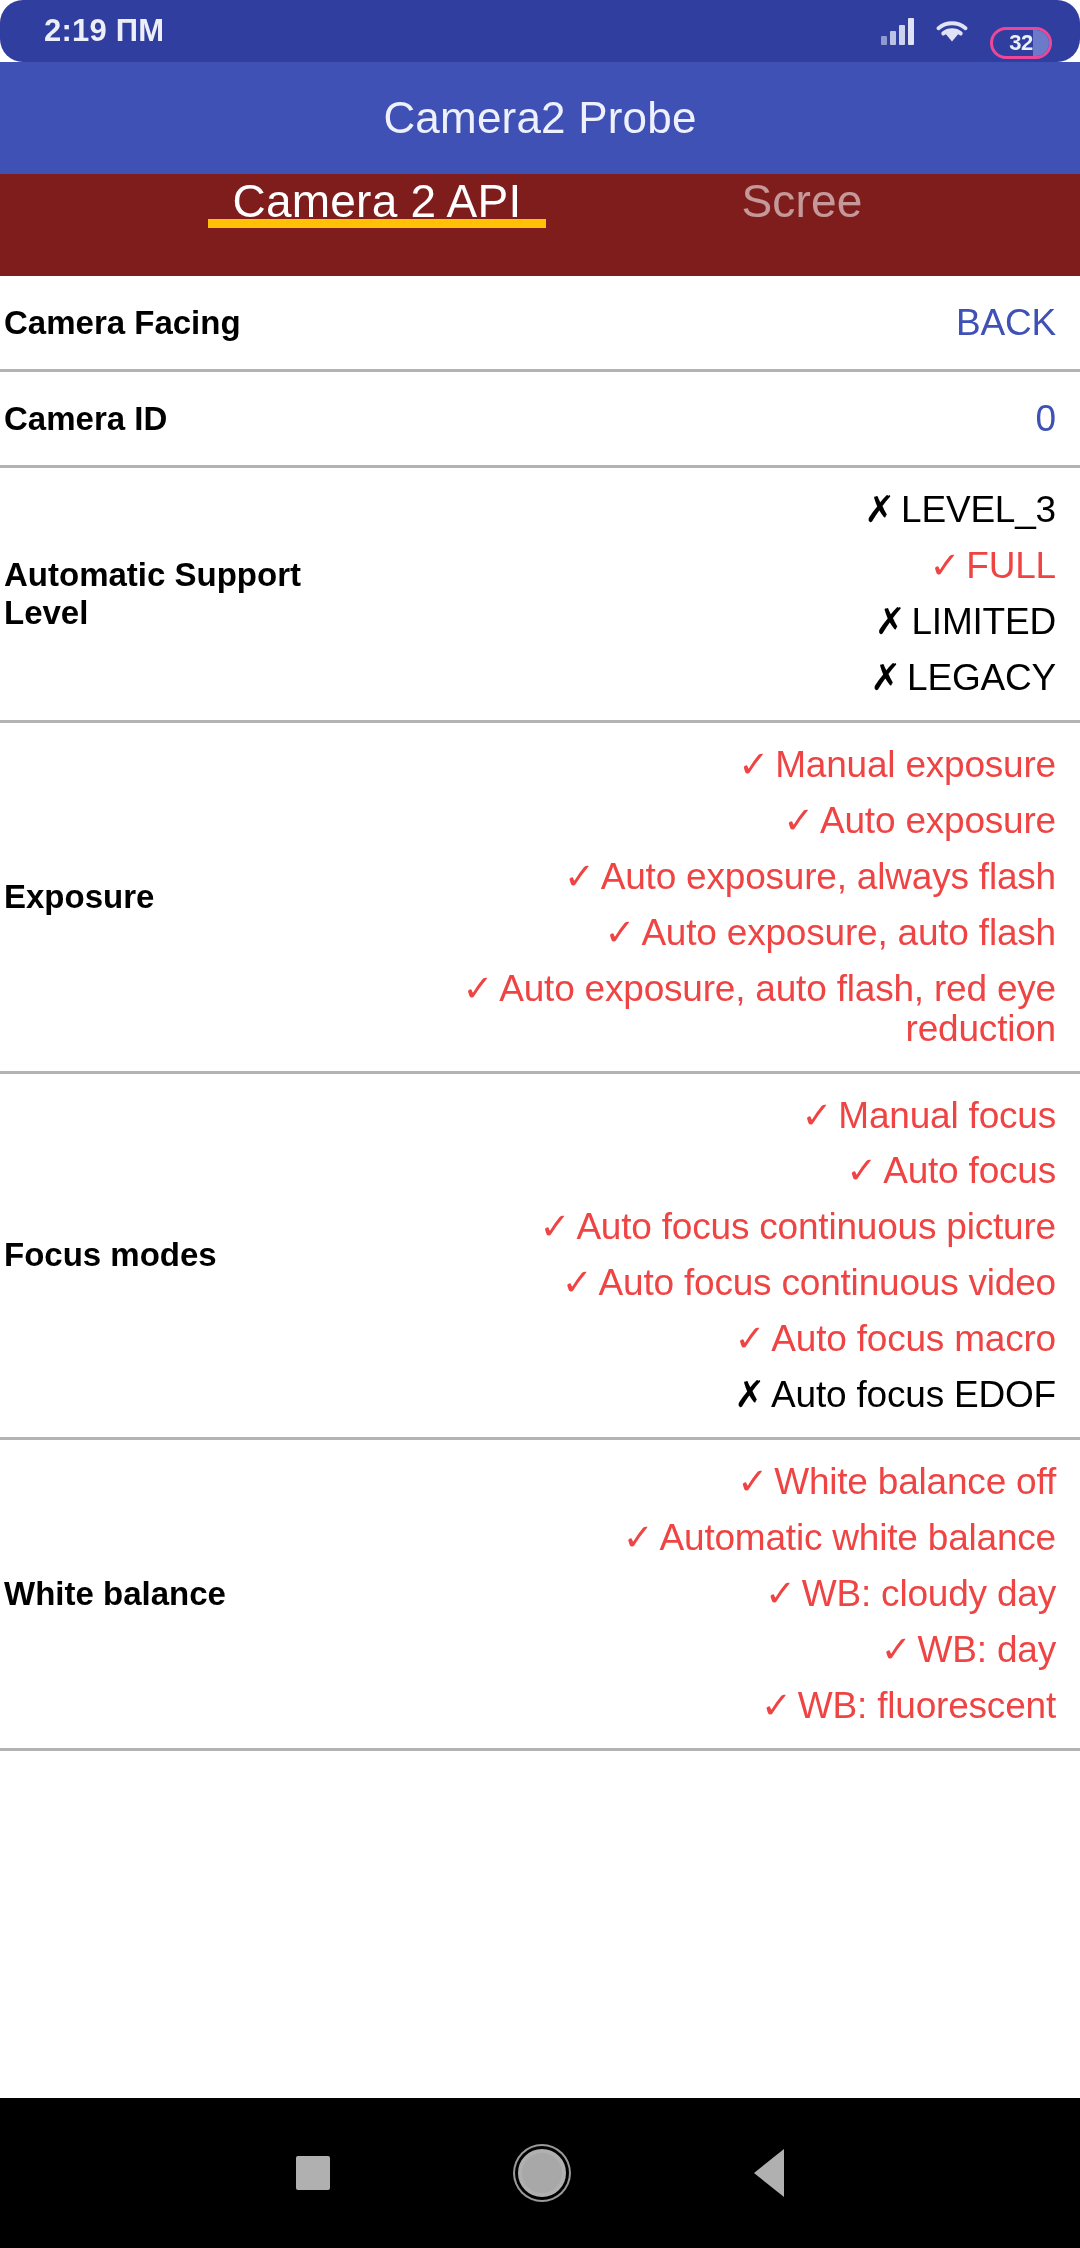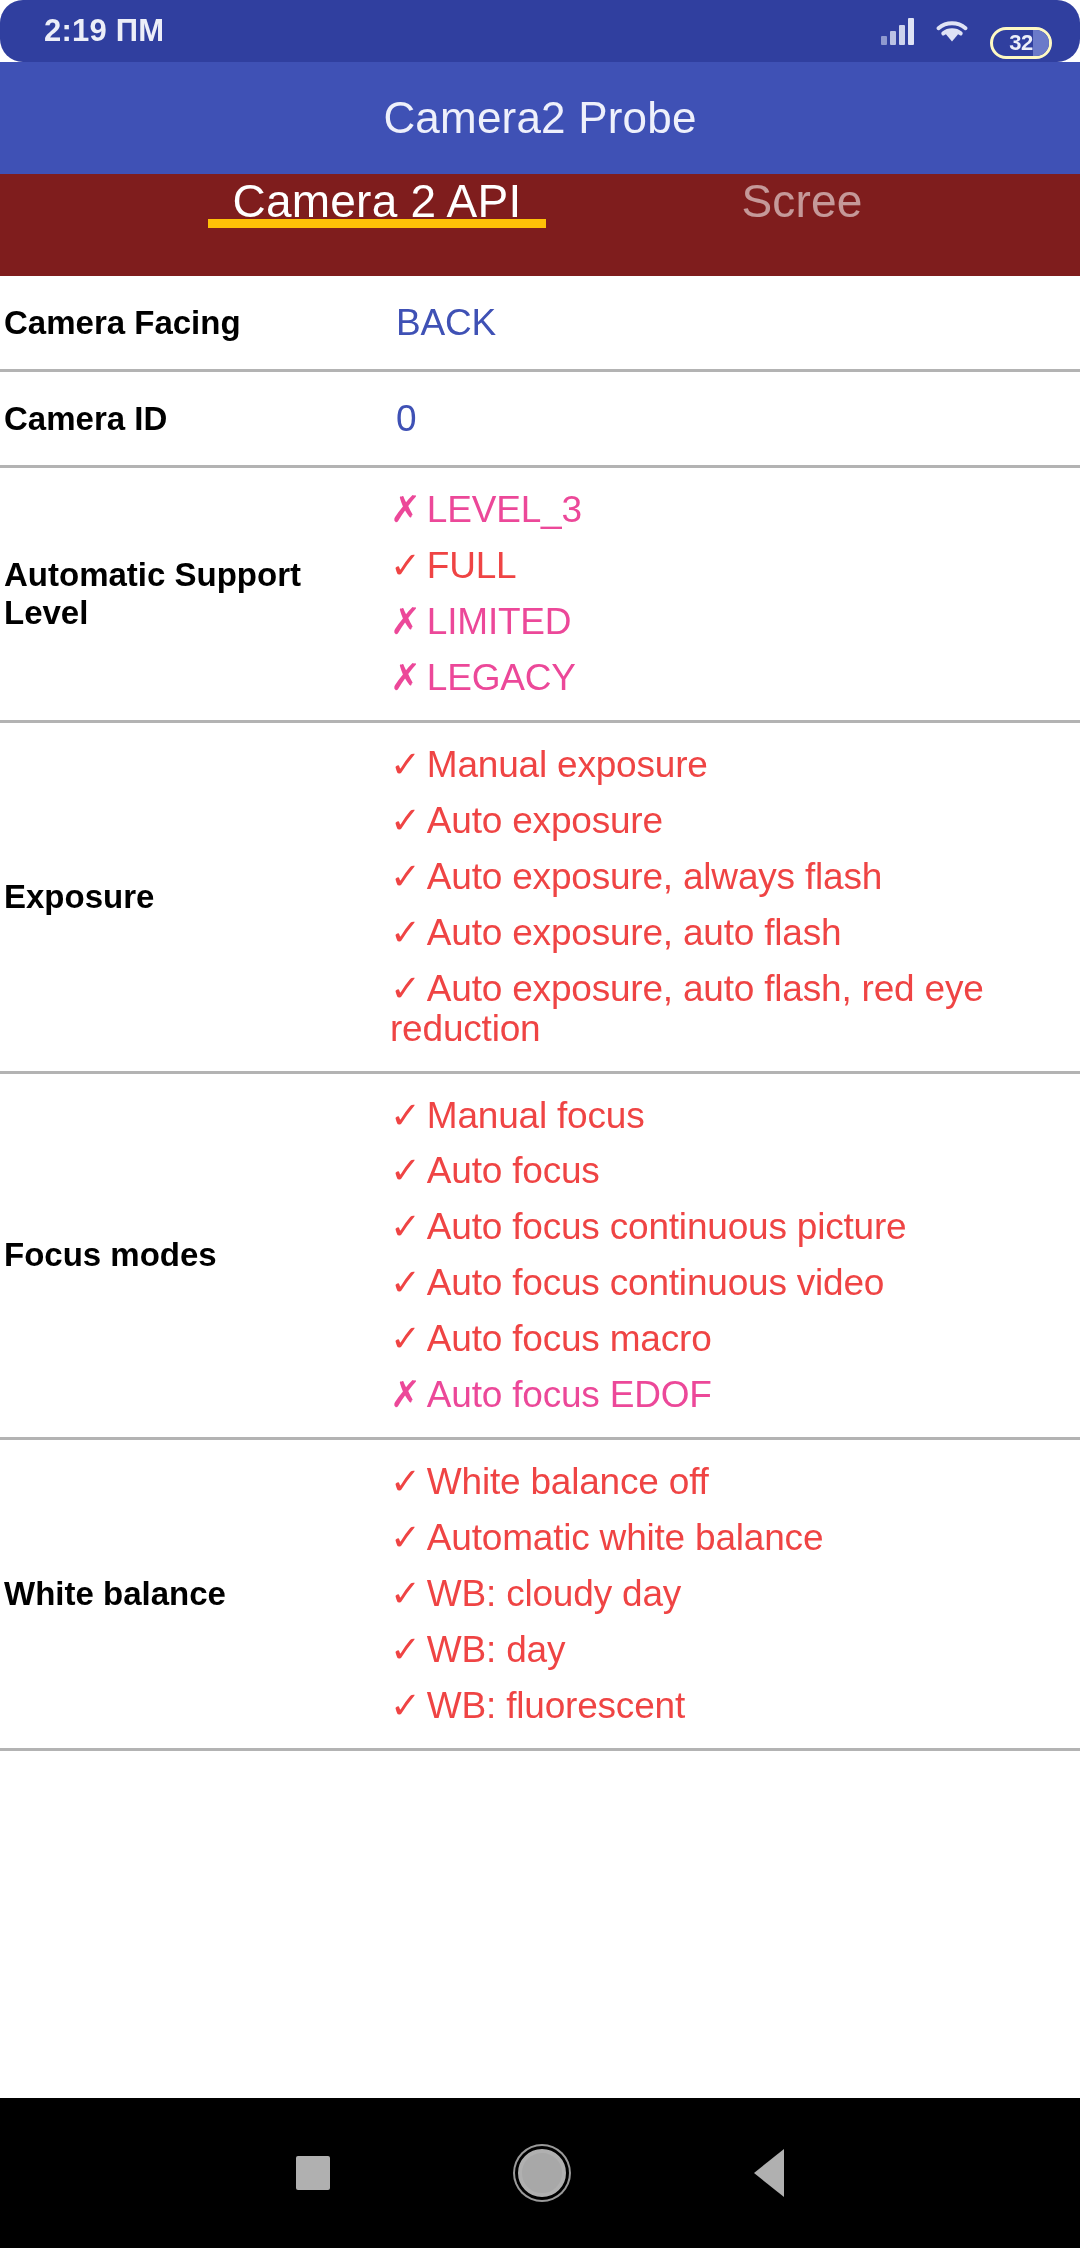--- a/index.html
+++ b/index.html
@@ -20,21 +20,21 @@
   .status-clock { font-size:31px; font-weight:bold; letter-spacing:.2px; color:#eceef8; }
   .status-icons { display:flex; align-items:center; gap:20px; }
   .sig { display:flex; align-items:flex-end; gap:3px; height:28px; }
   .sig i { display:block; width:6px; background:#dfe3f5; border-radius:1px; }
   .sig i:nth-child(1){ height:9px; opacity:.55; }
   .sig i:nth-child(2){ height:14px; opacity:.8; }
   .sig i:nth-child(3){ height:20px; opacity:.9; }
   .sig i:nth-child(4){ height:27px; }
   .wifi { width:36px; height:28px; position:relative; }
   .batt {
-    width:62px; height:32px; border:3px solid #fef9c3; border-radius:16px;
+    width:62px; height:32px; border:3px solid #ec4899; border-radius:16px;
     position:relative; display:flex; align-items:center; justify-content:center;
     overflow:hidden;
     margin-top:24px;
   }
   .batt-fill { position:absolute; right:0; top:0; bottom:0; width:16px; background:#6b7ac9; }
   .batt-num { position:relative; font-size:22px; font-weight:bold; color:#eceef8; letter-spacing:-.5px; }
 
   
   .app-bar {
     height:112px; flex:0 0 112px; background:#3F51B5;
@@ -69,26 +69,26 @@
     min-height:96px;
   }
   .row-label {
     flex:0 0 390px; padding-left:4px; padding-right:12px;
     font-size:33px; font-weight:bold; color:#000;
     line-height:1.15;
   }
   .row-values { flex:1 1 auto; padding-right:24px; }
   .val-line {
     font-size:37px; line-height:1.08; margin-bottom:16px;
-    letter-spacing:-.2px; word-wrap:break-word;
+    letter-spacing:-.2px; word-wrap:break-word;text-align:right;
   }
   .val-line:last-child { margin-bottom:0; }
   .val-plain { color:#3F51B5; }
   .val-yes { color:#ef4444; }
-  .val-no  { color:#ec4899; }
+  .val-no  { color:#000000; }
   .mark { font-weight:normal; margin-right:6px; }
 
   
   .nav-bar {
     height:150px; flex:0 0 150px; background:#000000;
     display:flex; align-items:center; justify-content:center; gap:188px;
   }
   .nav-recents { width:34px; height:34px; background:#b0b0b0; border-radius:2px; }
   .nav-home {
     width:48px; height:48px; border-radius:50%;

